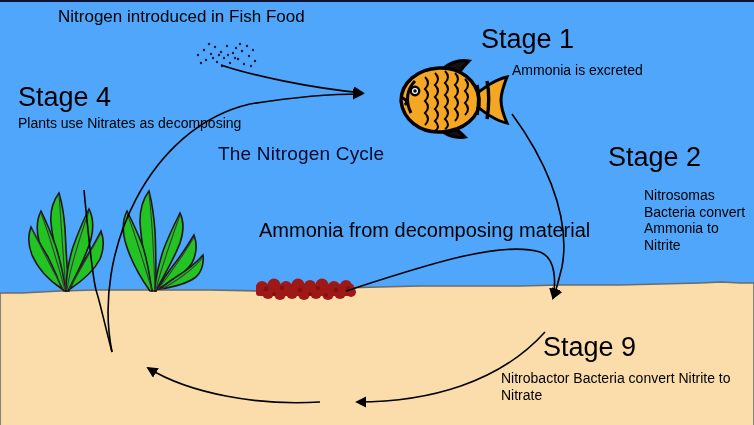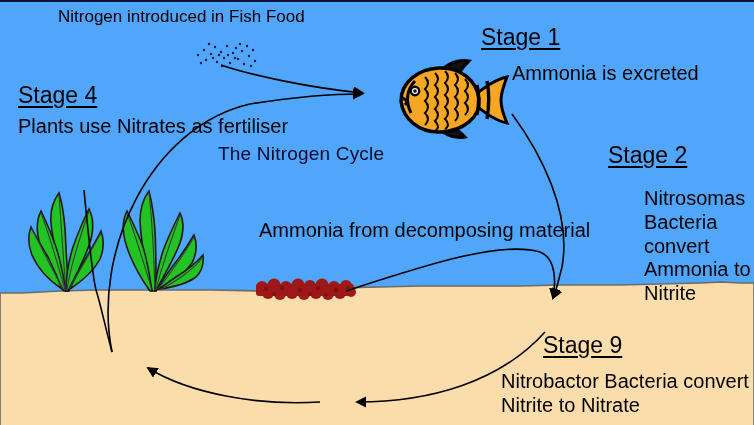--- a/index.html
+++ b/index.html
@@ -27,42 +27,41 @@
   }
   
   .sand-layer {
     position: absolute;
     left: 0; top: 0;
     width: 754px; height: 425px;
   }
   .stage-head {
     position: absolute;
     color: #000000;
-    font-size: 23px;
-    text-decoration: underline;
+    font-size: 27px;
     text-underline-offset: 3px;
     letter-spacing: 0px;
     white-space: nowrap;
   }
   .title {
     position: absolute;
     font-size: 19px;
     color: #08082a;
     white-space: nowrap;
     letter-spacing: 0.2px;
   }
   .caption-top {
     position: absolute;
     font-size: 17px;
     color: #000000;
     white-space: nowrap;
   }
   .body-text {
     position: absolute;
-    font-size: 20px;
+    font-size: 14px;
     color: #000000;
     line-height: 1.19;
   }
   .body-text-sm {
     position: absolute;
     font-size: 20px;
     color: #000000;
     line-height: 1.2;
   }
   .arrows {
@@ -268,19 +267,19 @@
 Ammonia to
 Nitrite</div>
 
   <div class="stage-head" style="left:543px; top:330px;">Stage 9</div>
   <div class="body-text" style="left:501px; top:368px;">Nitrobactor Bacteria
 convert Nitrite to Nitrate</div>
 
   <div class="stage-head" style="left:18px; top:80px;">Stage 4</div>
   <div class="body-text" style="left:18px; top:113px;">Plants use
 Nitrates as
-fertiliser</div>
+decomposing</div>
 
   <div class="body-text-sm" style="left:259px; top:216px;">Ammonia from
 decomposing
 material</div>
 
 </div>
 
 </body></html>

